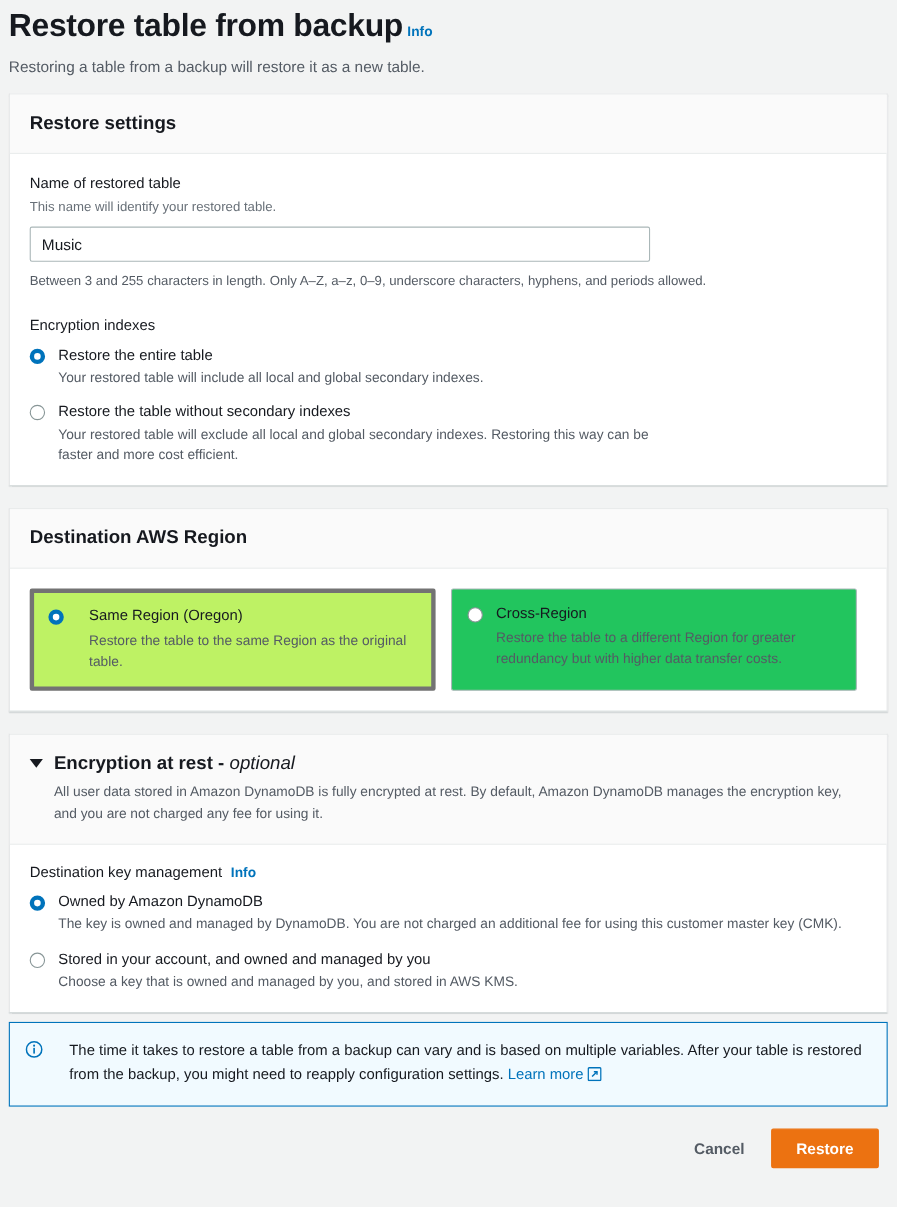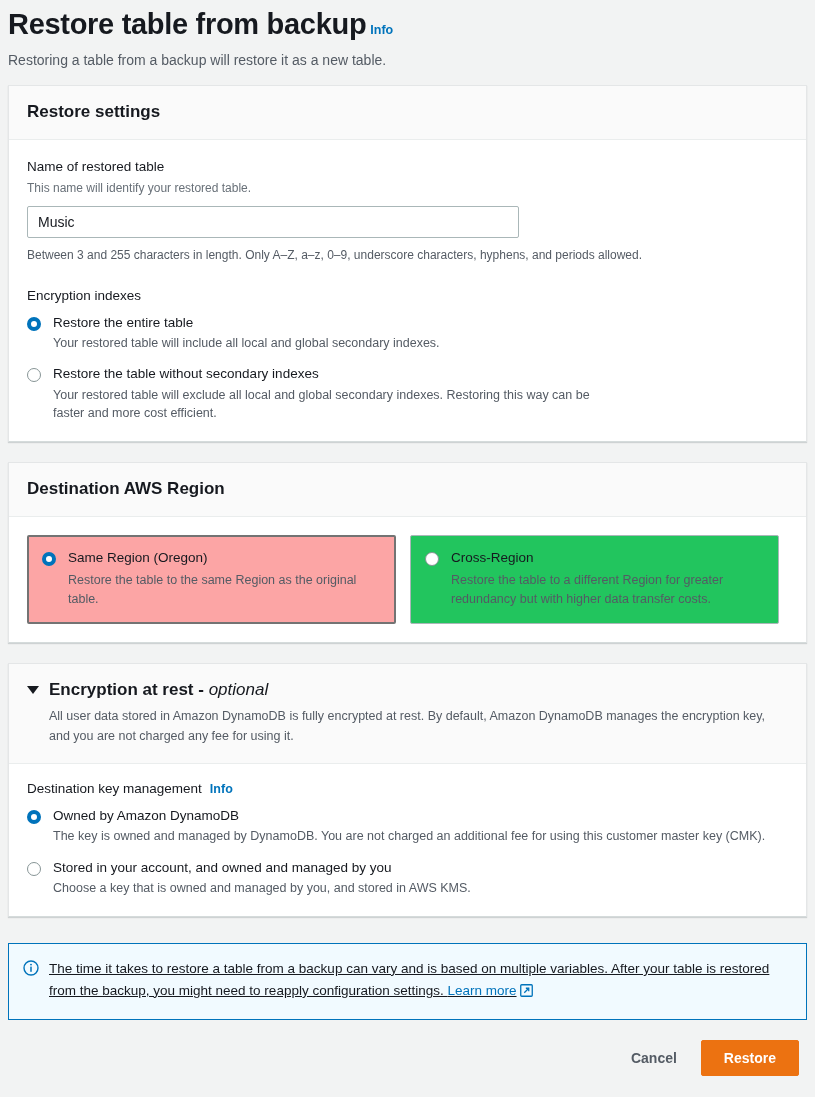--- a/index.html
+++ b/index.html
@@ -49,21 +49,21 @@
   
   .field-label {
     font-size: 13.5px; font-weight: 400; color: #16191f;
     line-height: 1.4; margin: 0;
   }
   .field-desc {
     font-size: 12px; color: #687078; line-height: 1.45; margin: 3px 0 0 0;
   }
   .text-input {
     display: block;
-    width: 492px; height: 32px;
+    width: 564px; height: 32px;
     margin-top: 9px;
     padding: 4px 10px;
     border: 1px solid #aab7b8;
     border-radius: 2px;
     background: #ffffff;
     font-family: "Liberation Sans", sans-serif;
     font-size: 14px;
     color: #16191f;
     outline: none;
   }
@@ -103,23 +103,24 @@
   .tile {
     width: 369px;
     border: 1px solid #aab7b8;
     border-radius: 2px;
     background: #22c55e;
     padding: 13px 14px 14px 14px;
     display: flex; align-items: flex-start;
     cursor: pointer;
   }
   .tile.selected {
-    border: 2px solid #737373;
-    background: #fca5a5;
+    border: 4px solid #737373;
+    background: #bef264;
     padding: 12px 13px 13px 13px;
+    gap: 11px;
   }
   .tile .radio-mark { margin-top: 3px; }
   .tile-title { font-size: 13.5px; color: #16191f; line-height: 1.35; }
   .tile-desc { font-size: 12.5px; color: #545b64; line-height: 1.55; margin-top: 3px; }
 
   
   .exp-header {
     background: #fafafa;
     border-bottom: 1px solid #eaeded;
     padding: 15px 18px 17px 18px;
@@ -134,25 +135,25 @@
   }
   .exp-title { font-size: 17px; font-weight: 700; color: #16191f; line-height: 1.3; }
   .exp-title em { font-weight: 400; font-style: italic; }
   .exp-desc {
     font-size: 12.5px; color: #545b64; line-height: 1.55;
     margin: 6px 0 0 22px; max-width: 748px;
   }
 
   
   .alert {
-    margin: 26px 8px 0 8px;
+    margin: 8px 8px 0 8px;
     border: 1px solid #0073bb;
     background: #f1faff;
     padding: 14px 16px 15px 14px;
-    display: flex; align-items: flex-start; gap: 10px; text-decoration: underline;
+    display: flex; align-items: flex-start; gap: 24px;
   }
   .alert-icon {
     flex: 0 0 auto; width: 16px; height: 16px; margin-top: 2px;
   }
   .alert-text {
     font-size: 13.5px; color: #16191f; line-height: 1.62;
   }
   .alert-link {
     color: #0073bb; text-decoration: none; cursor: pointer;
   }

